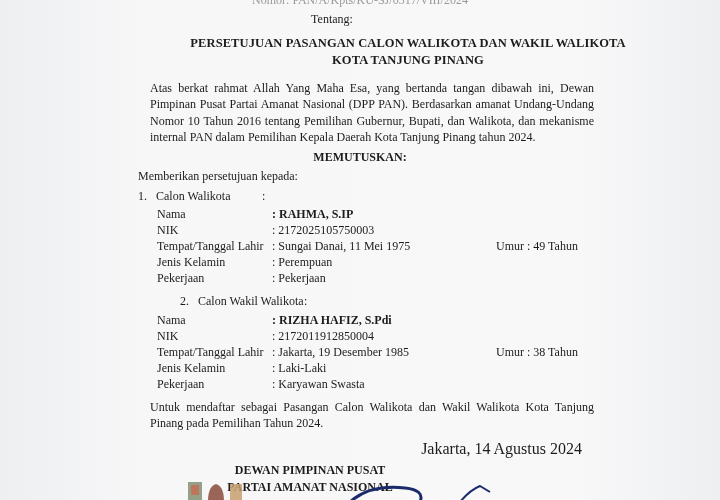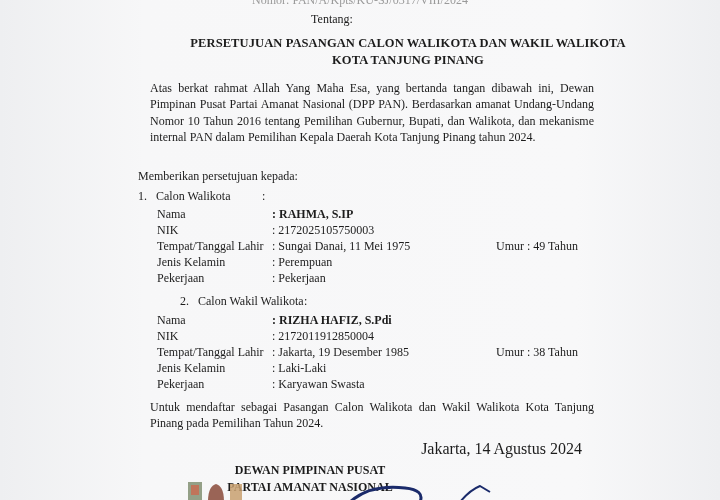--- a/index.html
+++ b/index.html
@@ -40,20 +40,21 @@
 
   <div class="cut-top">Nomor: PAN/A/Kpts/KU-SJ/0317/VIII/2024</div>
   <div class="tentang">Tentang:</div>
   <div class="title">
     <div>PERSETUJUAN PASANGAN CALON WALIKOTA DAN WAKIL WALIKOTA</div>
     <div>KOTA TANJUNG PINANG</div>
   </div>
 
   <div class="para p1">Atas berkat rahmat Allah Yang Maha Esa, yang bertanda tangan dibawah ini, Dewan Pimpinan Pusat Partai Amanat Nasional (DPP PAN). Berdasarkan amanat Undang-Undang Nomor 10 Tahun 2016 tentang Pemilihan Gubernur, Bupati, dan Walikota, dan mekanisme internal PAN dalam Pemilihan Kepala Daerah Kota Tanjung Pinang tahun 2024.</div>
 
+  <div class="memutuskan">MEMUTUSKAN:</div>
   <div class="intro">Memberikan persetujuan kepada:</div>
 
   <div class="sect" style="top:189px;">
     <span class="num">1.</span><span>Calon Walikota</span>
     <span class="colon">:</span>
   </div>
   <div class="rows" style="top:206px;">
     <div class="row">
         <span class="lbl">Nama</span>
         <span class="val bold">: RAHMA, S.IP</span>

